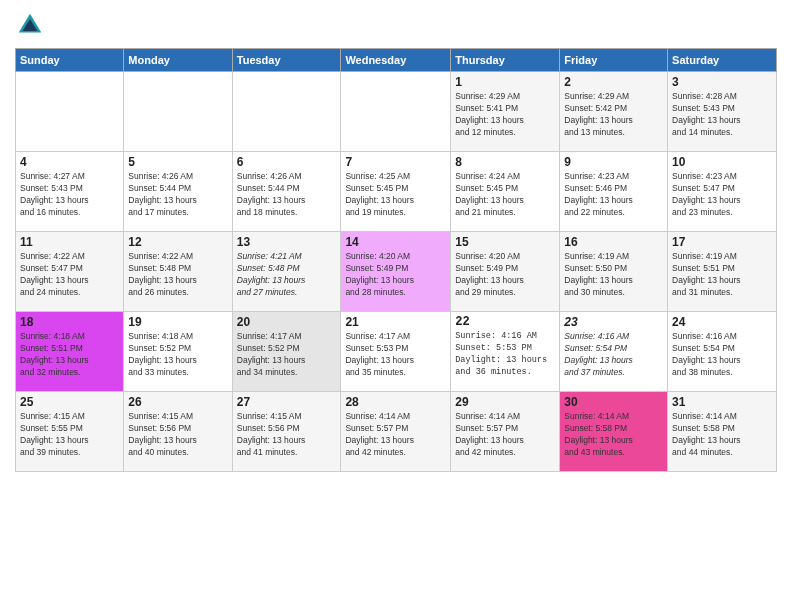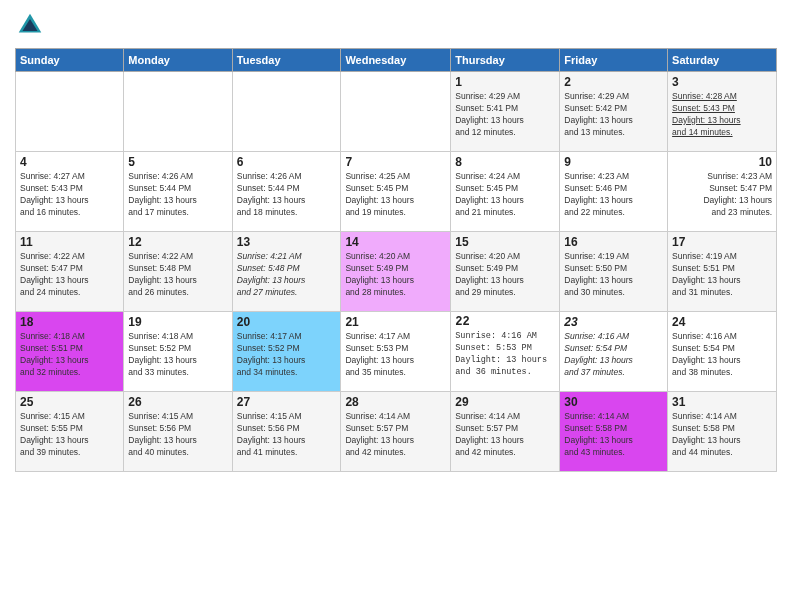--- a/index.html
+++ b/index.html
@@ -140,21 +140,21 @@
           </td>
           <td style="background: rgb(245, 245, 245);">
             <span class="day-num">2</span>
             <div class="day-info" style="white-space: pre-line;">Sunrise: 4:29 AM
 Sunset: 5:42 PM
 Daylight: 13 hours
 and 13 minutes.</div>
           </td>
           <td style="background: rgb(245, 245, 245);">
             <span class="day-num">3</span>
-            <div class="day-info" style="white-space: pre-line; text-decoration: underline;">Sunrise: 4:28 AM
+            <div class="day-info" style="white-space: pre-line;">Sunrise: 4:28 AM
 Sunset: 5:43 PM
 Daylight: 13 hours
 and 14 minutes.</div>
           </td>
         </tr>
         <tr>
           <td style="background: rgb(255, 255, 255);">
             <span class="day-num">4</span>
             <div class="day-info" style="white-space: pre-line;">Sunrise: 4:27 AM
 Sunset: 5:43 PM
@@ -189,21 +189,21 @@
 Daylight: 13 hours
 and 21 minutes.</div>
           </td>
           <td style="background: rgb(255, 255, 255);">
             <span class="day-num">9</span>
             <div class="day-info" style="white-space: pre-line;">Sunrise: 4:23 AM
 Sunset: 5:46 PM
 Daylight: 13 hours
 and 22 minutes.</div>
           </td>
-          <td style="background: rgb(255, 255, 255); text-align: right;">
+          <td style="background: rgb(255, 255, 255);">
             <span class="day-num">10</span>
             <div class="day-info" style="white-space: pre-line;">Sunrise: 4:23 AM
 Sunset: 5:47 PM
 Daylight: 13 hours
 and 23 minutes.</div>
           </td>
         </tr>
         <tr>
           <td style="background: rgb(245, 245, 245);">
             <span class="day-num">11</span>
@@ -263,21 +263,21 @@
 Daylight: 13 hours
 and 32 minutes.</div>
           </td>
           <td style="background: rgb(255, 255, 255);">
             <span class="day-num">19</span>
             <div class="day-info" style="white-space: pre-line;">Sunrise: 4:18 AM
 Sunset: 5:52 PM
 Daylight: 13 hours
 and 33 minutes.</div>
           </td>
-          <td style="background: #7dd3fc;">
+          <td style="background: #e5e5e5;">
             <span class="day-num">20</span>
             <div class="day-info" style="white-space: pre-line;">Sunrise: 4:17 AM
 Sunset: 5:52 PM
 Daylight: 13 hours
 and 34 minutes.</div>
           </td>
           <td style="background: rgb(255, 255, 255); margin-top: 12px;">
             <span class="day-num">21</span>
             <div class="day-info" style="white-space: pre-line;">Sunrise: 4:17 AM
 Sunset: 5:53 PM
@@ -335,21 +335,21 @@
 Daylight: 13 hours
 and 42 minutes.</div>
           </td>
           <td style="background: rgb(245, 245, 245);">
             <span class="day-num">29</span>
             <div class="day-info" style="white-space: pre-line;">Sunrise: 4:14 AM
 Sunset: 5:57 PM
 Daylight: 13 hours
 and 42 minutes.</div>
           </td>
-          <td style="background: #d946ef;">
+          <td style="background: #ec4899;">
             <span class="day-num">30</span>
             <div class="day-info" style="white-space: pre-line;">Sunrise: 4:14 AM
 Sunset: 5:58 PM
 Daylight: 13 hours
 and 43 minutes.</div>
           </td>
           <td style="background: rgb(245, 245, 245);">
             <span class="day-num">31</span>
             <div class="day-info" style="white-space: pre-line;">Sunrise: 4:14 AM
 Sunset: 5:58 PM

